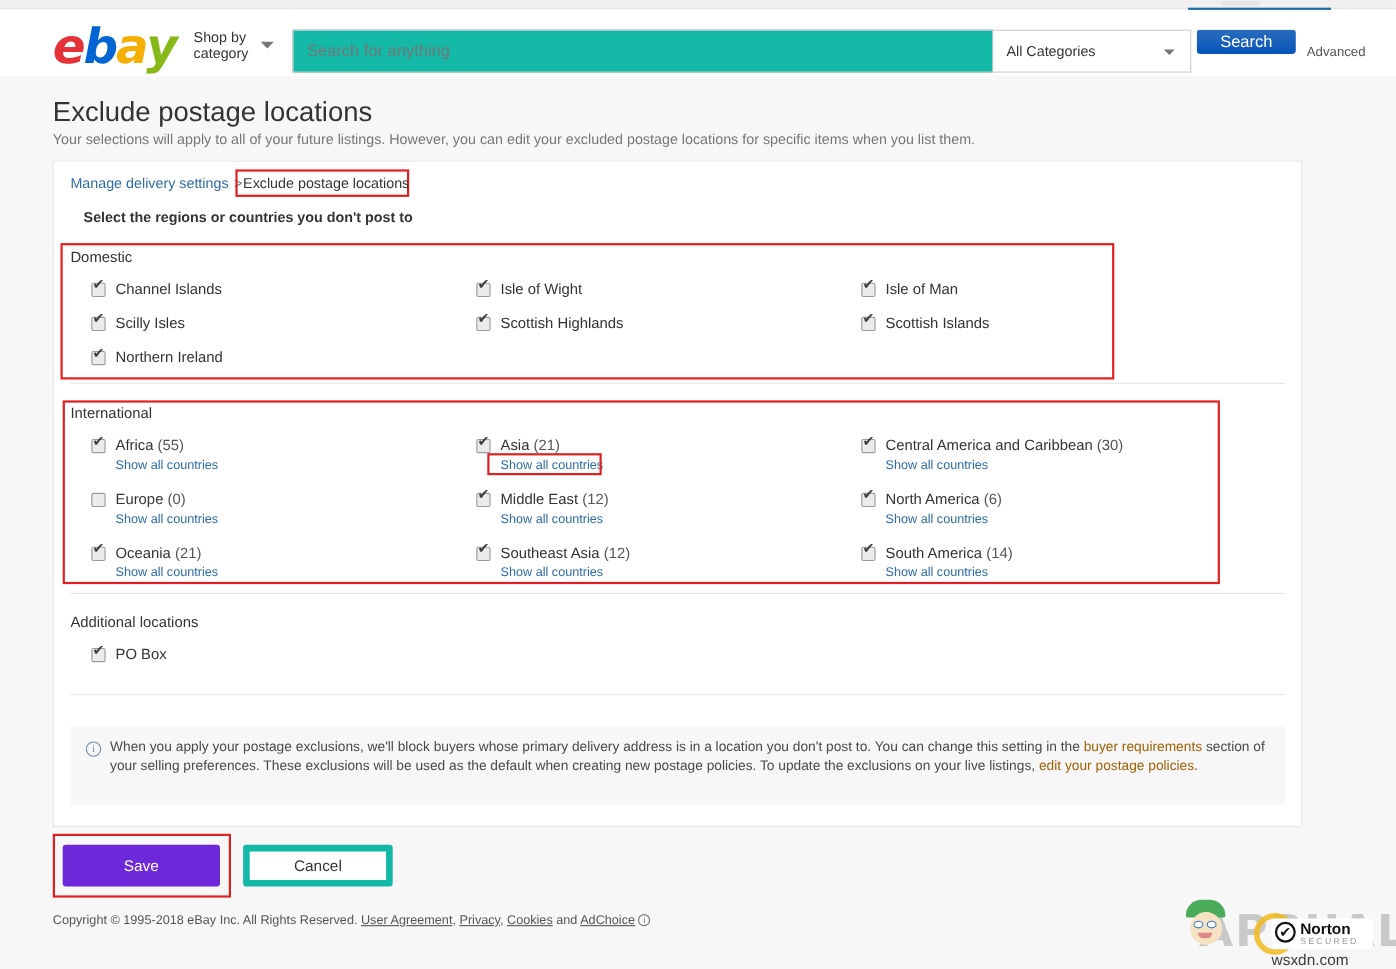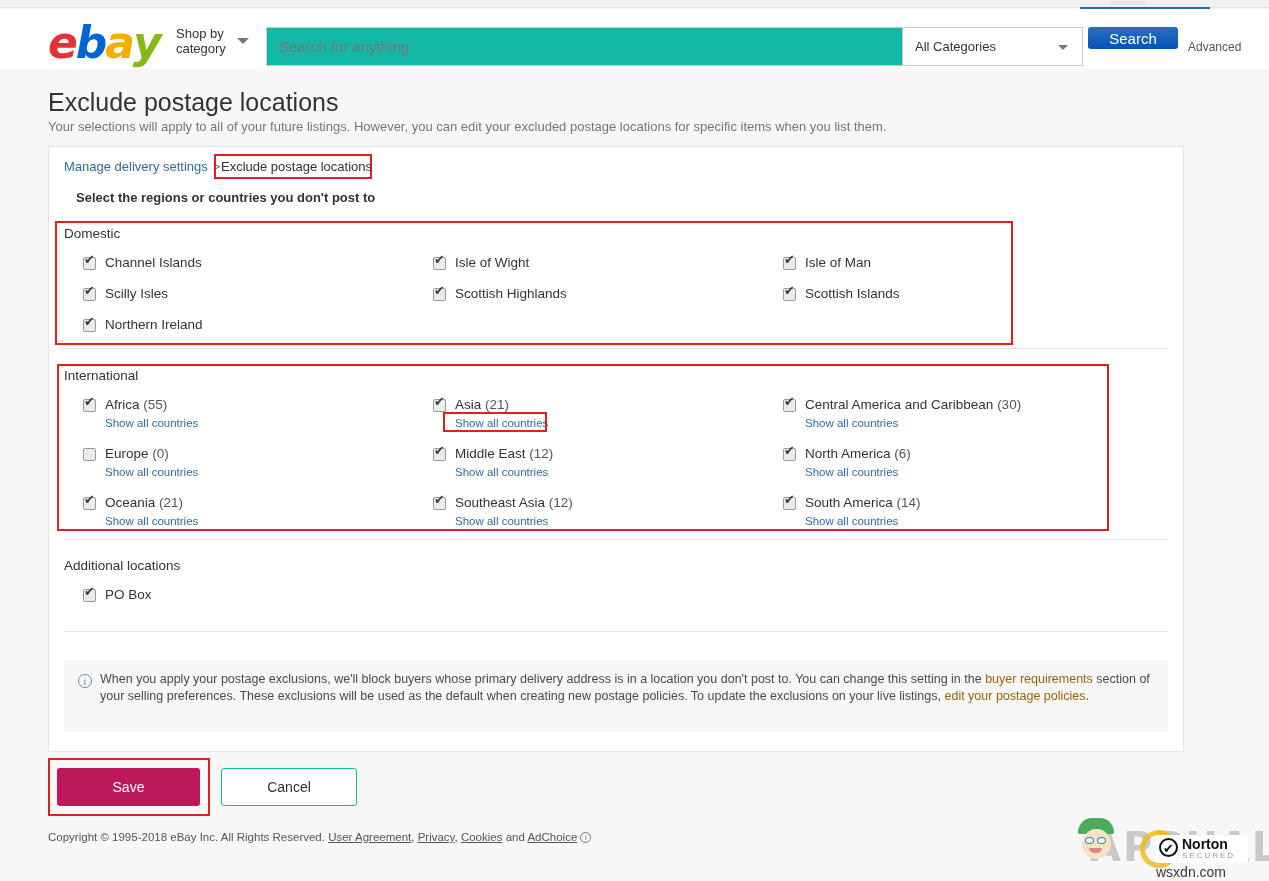--- a/index.html
+++ b/index.html
@@ -95,25 +95,25 @@
   .notice { position:absolute; top:660px; left:64px; width:1104px; height:72px;
             background:#f7f7f7; padding:11px 14px 11px 12px; }
   .notice-icon { position:absolute; top:14px; left:14px; width:14px; height:14px;
                  border:1px solid #6d8ca8; border-radius:50%; color:#6d8ca8;
                  font-size:10px; line-height:13px; text-align:center; font-family:"Liberation Serif", serif; }
   .notice-text { margin-left:24px; font-size:12.5px; line-height:17px; color:#4a4a4a; }
   .notice-text a { color:#a16207; text-decoration:none;text-align:right; }
 
   
   .save-btn { position:absolute; top:768px; left:57px; width:143px; height:38px;
-              background:#be185d; color:#fff; border:0; border-radius:3px; font-size:14px;
+              background:#6d28d9; color:#fff; border:0; border-radius:3px; font-size:14px;
               font-family:"Liberation Sans", sans-serif; cursor:pointer; }
   .save-box { position:absolute; top:758px; left:48px; width:162px; height:58px; border:2px solid #e02020; }
   .cancel-btn { position:absolute; top:768px; left:221px; width:136px; height:38px;
-                background:#fff; color:#333; border:1px solid #14b8a6; border-radius:3px;
+                background:#fff; color:#333; border:6px solid #14b8a6; border-radius:3px;
                 font-size:14px; font-family:"Liberation Sans", sans-serif; cursor:pointer; }
 
   
   .footer { position:absolute; top:831px; left:48px; font-size:11.5px; color:#555; }
   .footer a { color:#555; text-decoration:underline; }
   .footer .infoglyph { display:inline-block; width:11px;height:11px;border:1px solid #767676;
                        border-radius:50%; font-size:8px; line-height:10px; text-align:center;
                        color:#767676; margin-left:3px; vertical-align:1px; }
 
   

